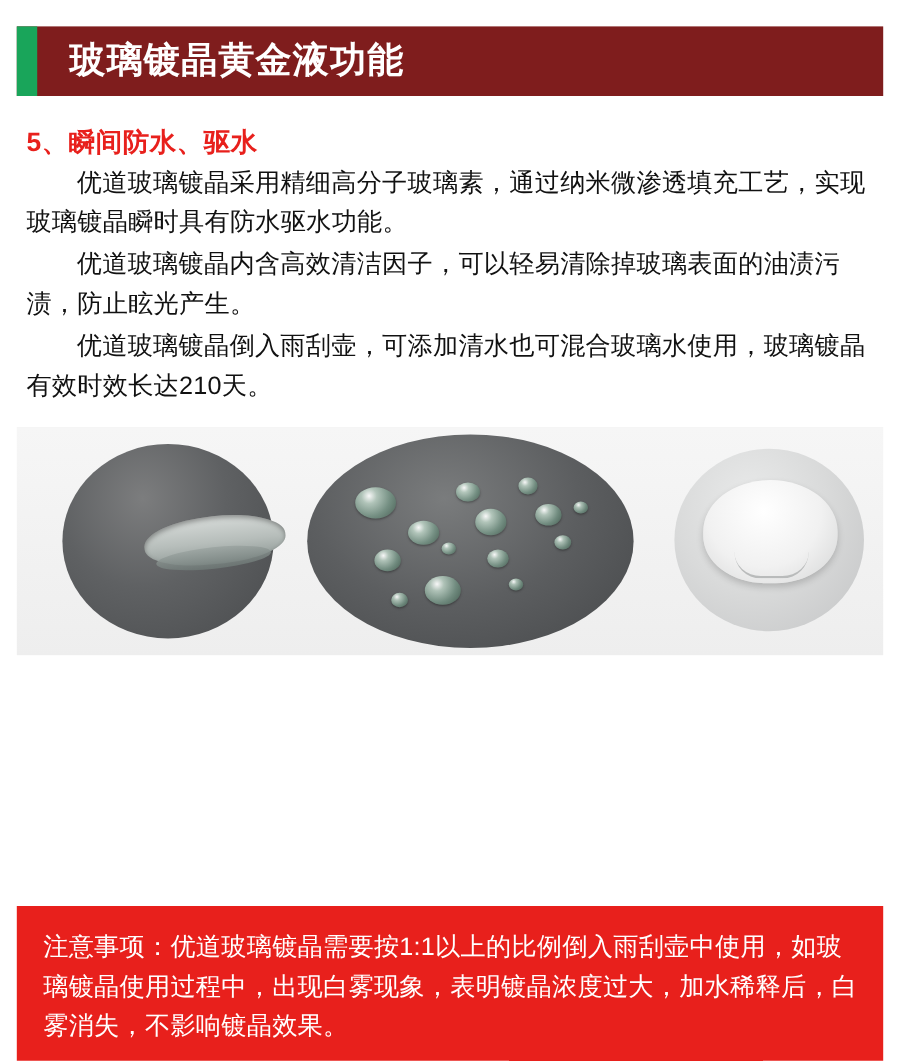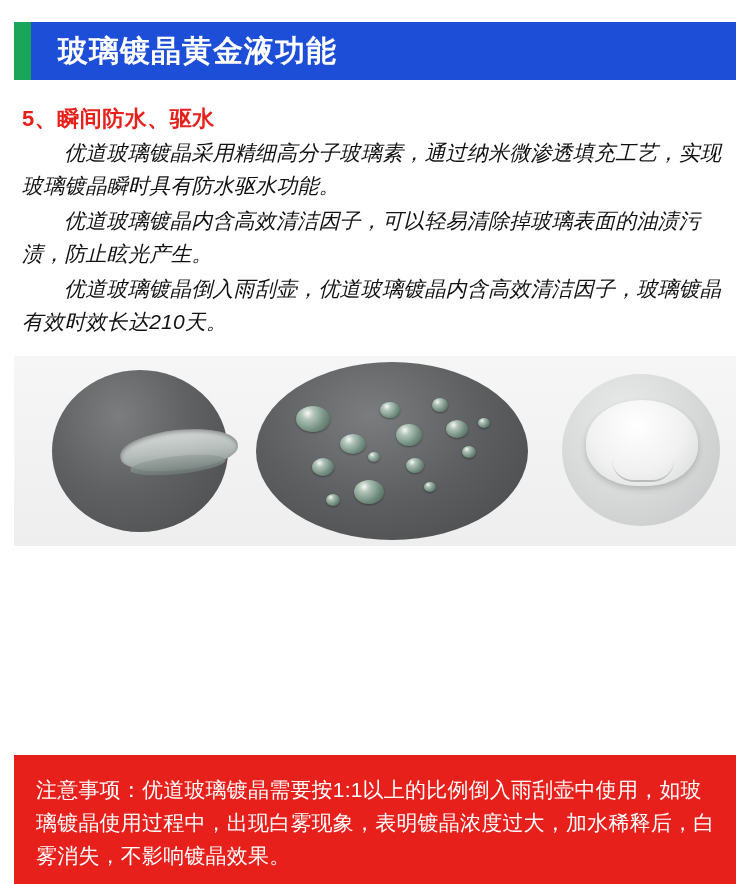--- a/index.html
+++ b/index.html
@@ -19,21 +19,21 @@
     height: 884px;
     background: #ffffff;
     box-sizing: border-box;
   }
 
   
   .header {
     position: relative;
     margin: 22px 14px 16px 14px;
     height: 58px;
-    background: #1d4ed8;
+    background: #7f1d1d;
     display: flex;
     align-items: center;
     box-sizing: border-box;
   }
   .header-accent {
     position: absolute;
     left: 0;
     top: 0;
     width: 17px;
     height: 58px;
@@ -62,21 +62,20 @@
     font-weight: bold;
     line-height: 34px;
     letter-spacing: 0.5px;
   }
   .sec-body {
     color: #111111;
     font-size: 21px;
     line-height: 33px;
     text-indent: 42px;
     letter-spacing: 0.2px;
-    font-style: italic;
   }
 
   
   .photos {
     position: relative;
     margin: 18px 14px 0 14px;
     height: 190px;
     background: #f2f2f2;
     overflow: hidden;
   }
@@ -173,21 +172,21 @@
     <div class="section">
       <div class="sec-title">5、瞬间防水、驱水</div>
       <div class="sec-body">优道玻璃镀晶采用精细高分子玻璃素，通过纳米微渗透填充工艺，实现玻璃镀晶瞬时具有防水驱水功能。</div>
     </div>
 
     <div class="section">
       <div class="sec-body">优道玻璃镀晶内含高效清洁因子，可以轻易清除掉玻璃表面的油渍污渍，防止眩光产生。</div>
     </div>
 
     <div class="section">
-      <div class="sec-body">优道玻璃镀晶倒入雨刮壶，优道玻璃镀晶内含高效清洁因子，玻璃镀晶有效时效长达210天。</div>
+      <div class="sec-body">优道玻璃镀晶倒入雨刮壶，可添加清水也可混合玻璃水使用，玻璃镀晶有效时效长达210天。</div>
     </div>
 
 
   </div>
 
   <div class="photos">
     <div class="photo-bg"></div>
 
     <div class="plate plate-left">
       <div class="smear"></div>

